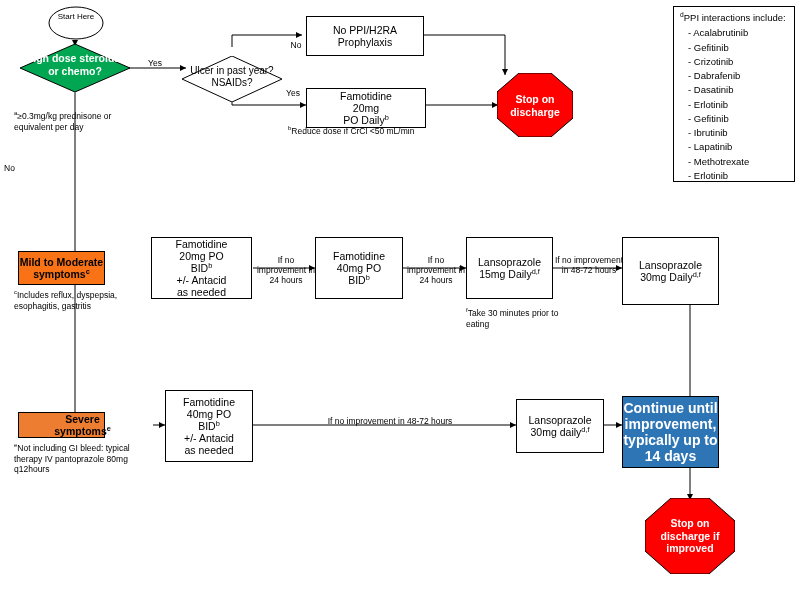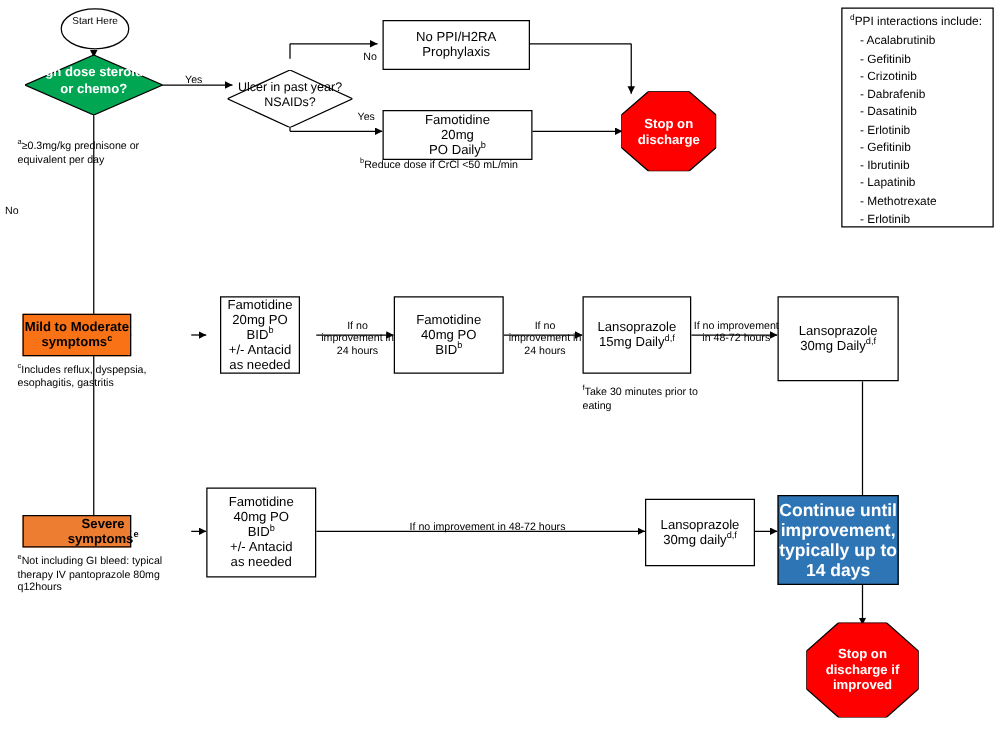--- a/index.html
+++ b/index.html
@@ -237,21 +237,21 @@
       <li>Lapatinib</li>
       <li>Methotrexate</li>
       <li>Erlotinib</li>
     </ul>
   </div>
 
   <div class="node yellowbox" style="left:18px; top:251px; width:87px; height:34px;">
     <span>Mild to Moderate symptoms<sup>c</sup></span>
   </div>
 
-  <div class="node box" style="left:176px; top:237px; width:64px; height:62px;">
+  <div class="node box" style="left:151px; top:237px; width:101px; height:62px;">
     <span>Famotidine 20mg PO BID<sup>b</sup><br>+/- Antacid as needed</span>
   </div>
 
   <div class="node box" style="left:315px; top:237px; width:88px; height:62px;">
     <span>Famotidine 40mg PO BID<sup>b</sup></span>
   </div>
 
   <div class="node box" style="left:466px; top:237px; width:87px; height:62px;">
     <span>Lansoprazole 15mg Daily<sup>d,f</sup></span>
   </div>

